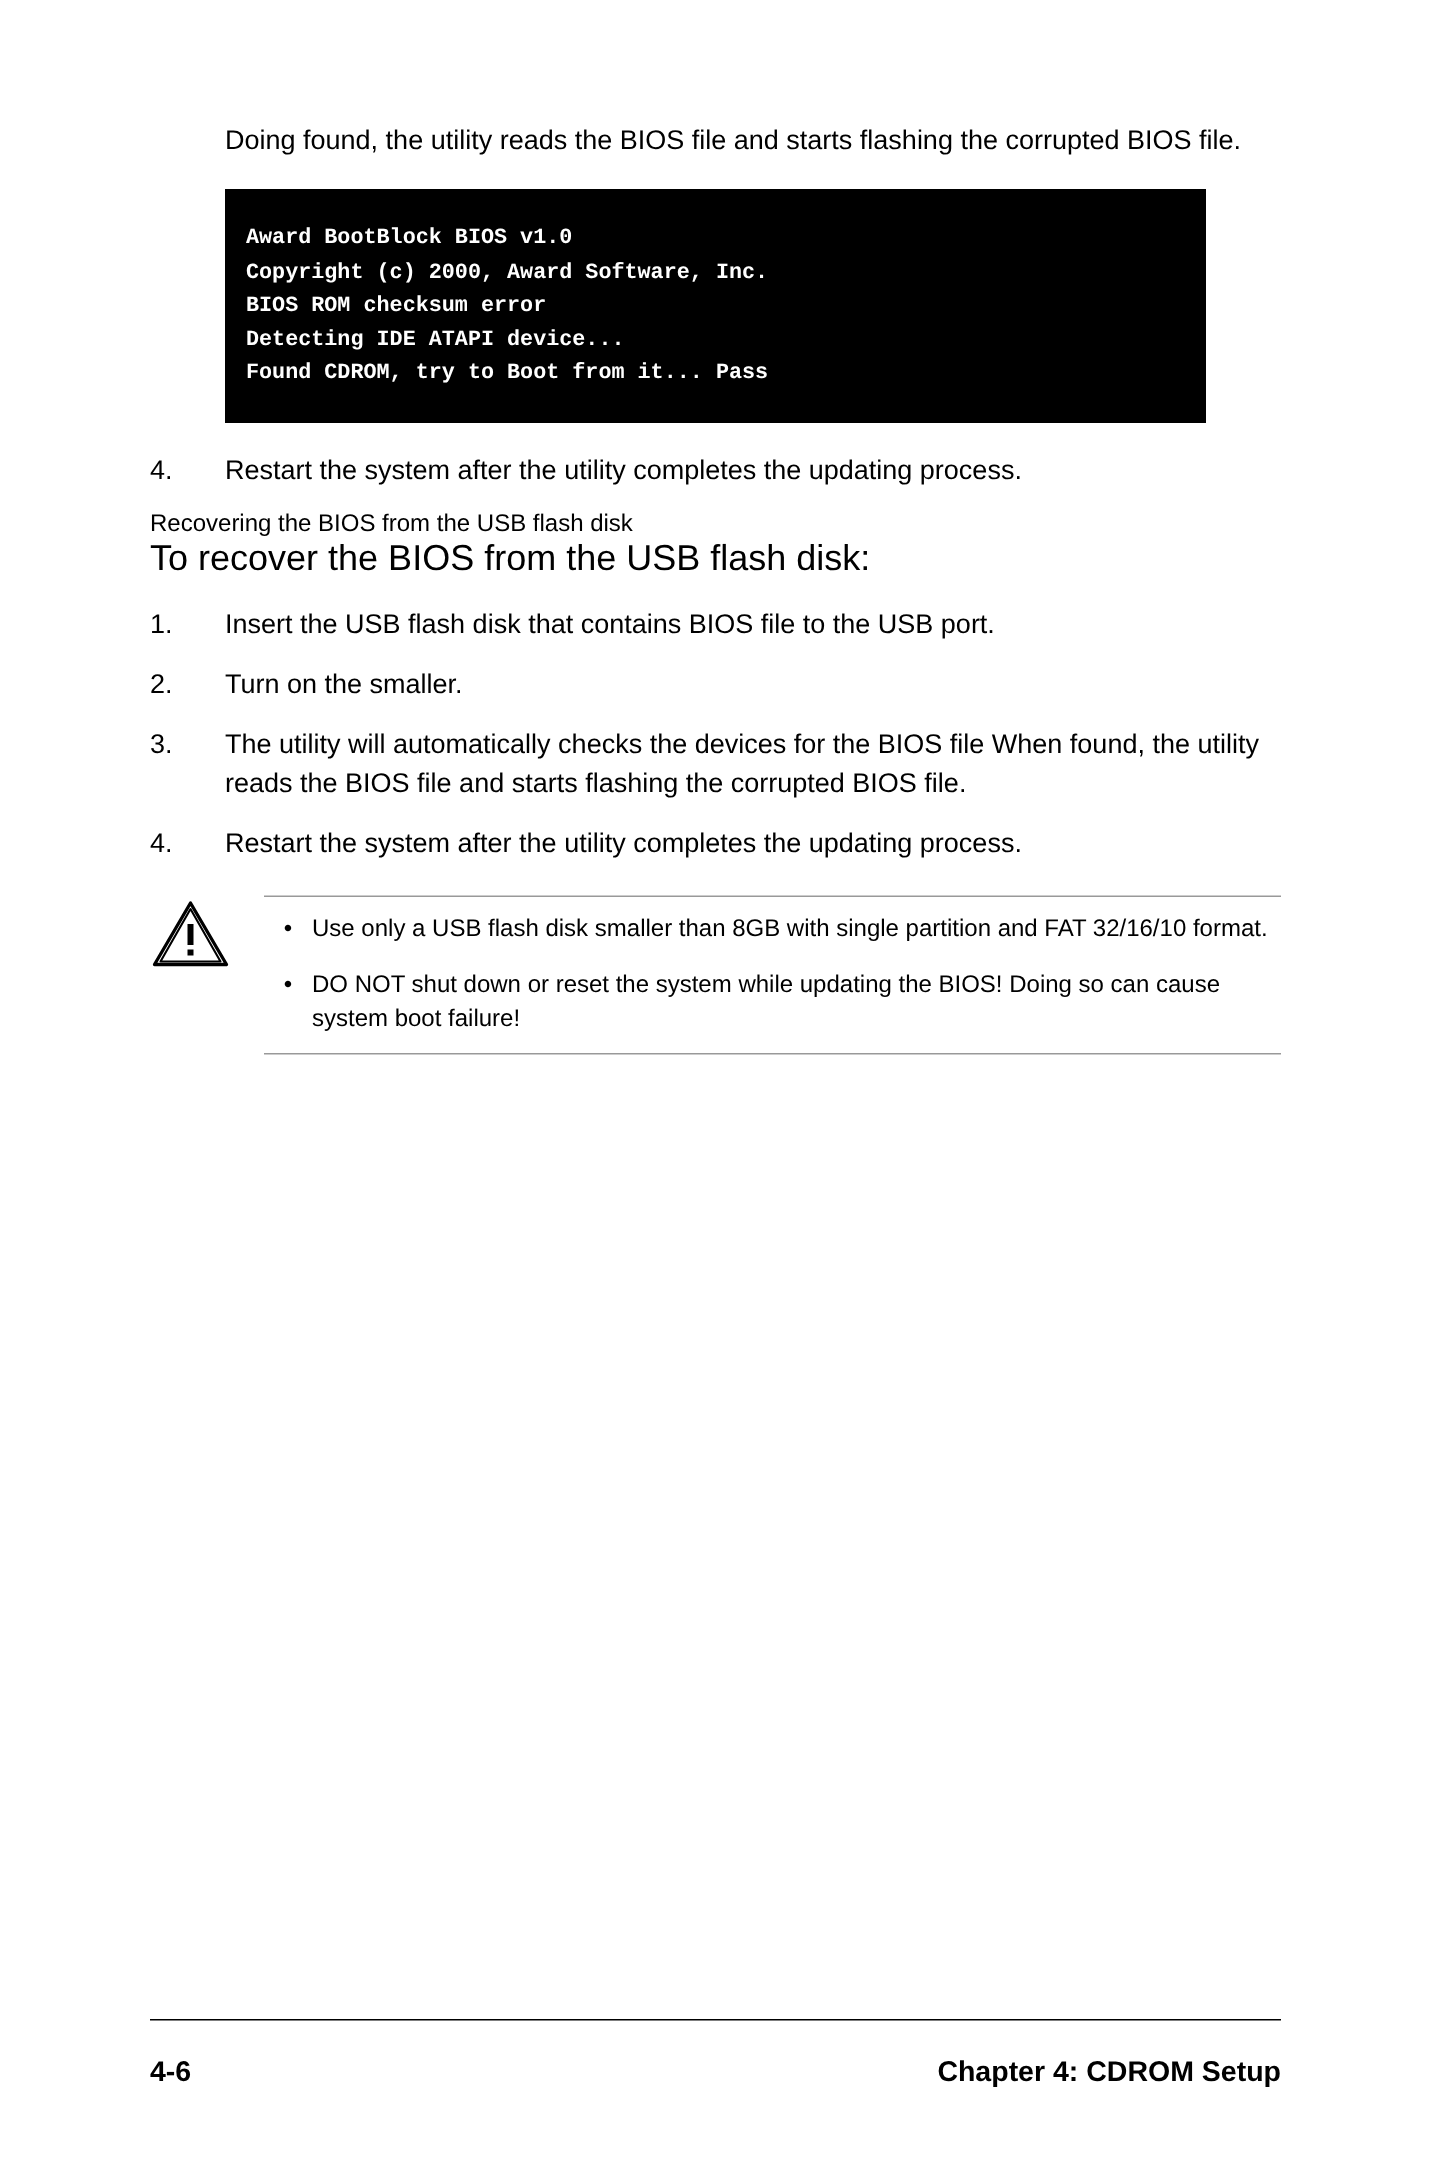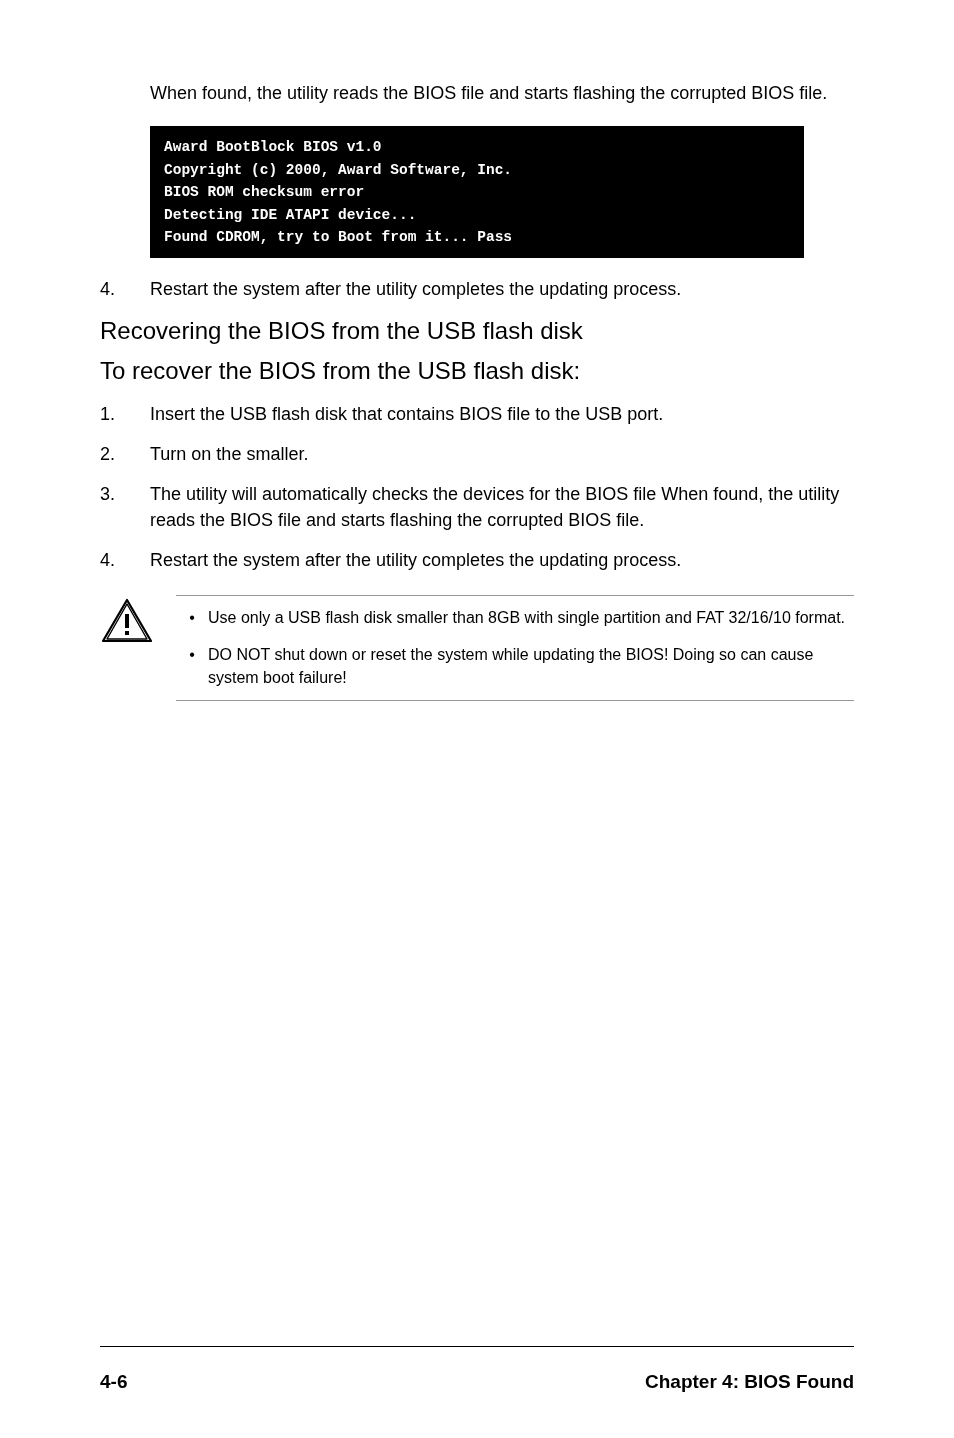--- a/index.html
+++ b/index.html
@@ -22,43 +22,42 @@
       margin-left: 50px;
       margin-bottom: 20px;
     }
     .code-block {
       background: #000000;
       color: #ffffff;
       font-family: "Courier New", monospace;
       font-size: 14.5px;
       font-weight: bold;
       line-height: 1.55;
-      padding: 10px 14px;
+      padding: 22px 14px;
       margin-left: 50px;
       margin-right: 50px;
       margin-bottom: 18px;
       white-space: pre;
     }
     .numbered-item {
       display: flex;
       margin-bottom: 14px;
       font-size: 18px;
       line-height: 1.45;
     }
     .numbered-item .num {
       width: 50px;
       flex-shrink: 0;
     }
     .numbered-item .text {
       flex: 1;
     }
     .section-heading {
-      font-size: 24px;
+      font-size: 16px;
       margin-top: 10px;
-      margin-bottom: 12px;
     }
     .sub-text {
       font-size: 24px;
       margin-bottom: 16px;
     }
     .warning-box {
       display: flex;
       margin-top: 22px;
       gap: 22px;
       align-items: flex-start;
@@ -102,21 +101,21 @@
       padding-top: 24px;
       display: flex;
       justify-content: space-between;
       font-size: 19px;
       font-weight: bold;
     }
   </style>
 </head>
 <body>
 
-<div class="intro-text">When found, the utility reads the BIOS file and starts flashing the corrupted BIOS file.</div>
+<div class="intro-text">Doing found, the utility reads the BIOS file and starts flashing the corrupted BIOS file.</div>
 
 <div class="code-block">Award BootBlock BIOS v1.0
 Copyright (c) 2000, Award Software, Inc.
 BIOS ROM checksum error
 Detecting IDE ATAPI device...
 Found CDROM, try to Boot from it... Pass</div>
 
 <div class="numbered-item">
   <div class="num">4.</div>
   <div class="text">Restart the system after the utility completes the updating process.</div>
@@ -159,14 +158,14 @@
     </div>
     <div class="warning-bullet">
       <div class="bullet">•</div>
       <div class="wt">DO NOT shut down or reset the system while updating the BIOS! Doing so can cause system boot failure!</div>
     </div>
   </div>
 </div>
 
 <div class="footer">
   <span>4-6</span>
-  <span>Chapter 4: BIOS Found</span>
+  <span>Chapter 4: CDROM Setup</span>
 </div>
 
 </body></html>

